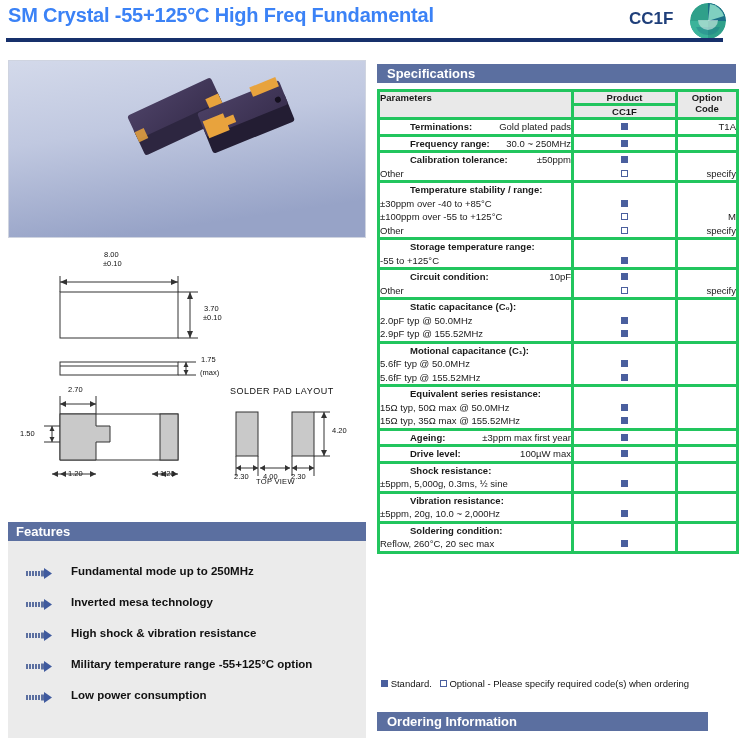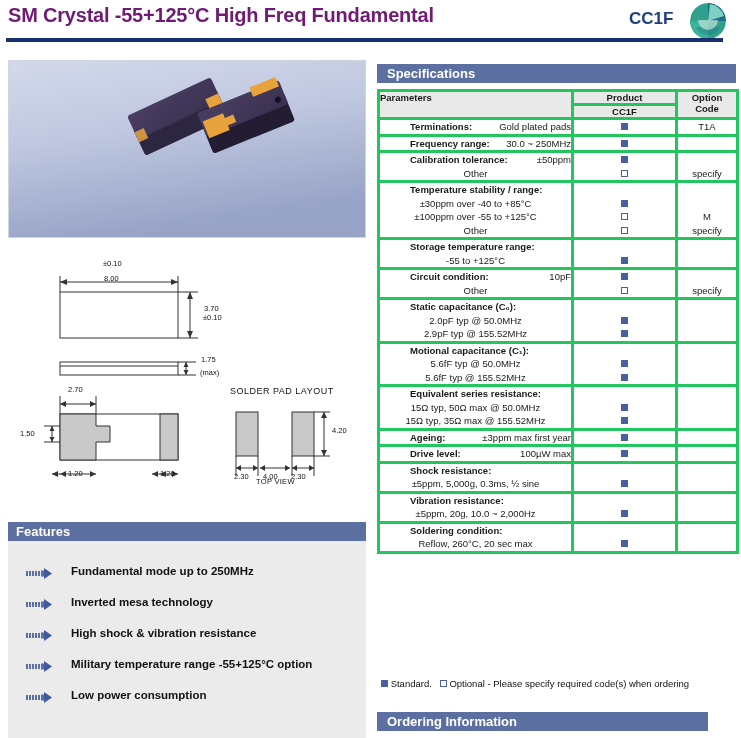--- a/index.html
+++ b/index.html
@@ -2,21 +2,21 @@
 <html><head>
 <meta charset="utf-8">
 <style>
   html,body{margin:0;padding:0;background:#fff;}
   body{width:741px;height:738px;position:relative;overflow:hidden;
        font-family:"Liberation Sans","DejaVu Sans",sans-serif;color:#1a1a1a;}
 
   
   #header{position:absolute;left:0;top:0;width:741px;height:46px;}
   #page-title{position:absolute;left:8px;top:4px;font-size:20px;font-weight:bold;
-              letter-spacing:-0.2px;color:#701a75;white-space:nowrap;}
+              letter-spacing:-0.2px;color:#3b82f6;white-space:nowrap;}
   #part-code{position:absolute;left:629px;top:9px;font-size:17px;font-weight:bold;
              color:#1f3f7a;letter-spacing:0px;}
   #brand-logo{position:absolute;left:690px;top:3px;width:36px;height:36px;border-radius:50%;
               overflow:hidden;}
   #header-rule{position:absolute;left:6px;top:38px;width:717px;height:4px;background:#16306b;}
 
   
   .section-bar{position:absolute;background:#5b6fa0;color:#fff;font-size:13px;
                font-weight:bold;line-height:19px;padding-left:10px;box-sizing:border-box;}
 
@@ -42,23 +42,23 @@
               padding:0;font-size:9.5px;}
   .hdr{background:#e9e9e9;text-align:center;font-weight:bold;font-size:11px;
        padding:3px 0;}
   .hdr-params{background:#e9e9e9;font-weight:bold;font-size:15.5px;
        padding-left:7px;vertical-align:middle;}
   .hdr-sub{background:#e9e9e9;text-align:center;font-weight:bold;font-size:10px;
        padding:2px 0;}
   .pcell{padding:4px 7px 4px 7px;line-height:13.5px;}
   .plabel{font-weight:bold;margin-left:30px;}
   .pval{float:right;font-weight:normal;}
-  .pline-r{text-align:center;}
+  .pline-r{text-align:left;}
   .mcell{text-align:center;padding:4px 0;line-height:13.5px;}
-  .ocell{text-align:center;padding:4px 0;line-height:13.5px;font-size:10px;margin-top:13px;}
+  .ocell{text-align:right;padding:4px 0;line-height:13.5px;font-size:10px;margin-top:13px;}
   .sq{display:inline-block;width:7px;height:7px;background:#4a5f9e;}
   .sqo{display:inline-block;width:7px;height:7px;border:1.5px solid #4a5f9e;
        background:#fff;box-sizing:border-box;}
   .mrow{height:13.5px;line-height:13.5px;}
   #legend{position:absolute;left:381px;top:678px;font-size:9.5px;color:#111;
           white-space:nowrap;}
   #ordering-bar{left:377px;top:712px;width:331px;height:19px;}
 
   
   .dtext{position:absolute;font-size:7.5px;color:#111;white-space:nowrap;
@@ -182,21 +182,21 @@
       <path d="M282 224 l-5 -3 v6 z" fill="#333" stroke="none"></path>
       <line x1="284" y1="224" x2="306" y2="224"></line>
       <path d="M284 224 l5 -3 v6 z" fill="#333" stroke="none"></path>
       <path d="M306 224 l-5 -3 v6 z" fill="#333" stroke="none"></path>
       <line x1="228" y1="212" x2="228" y2="232"></line>
         <line x1="250" y1="212" x2="250" y2="232"></line>
       <line x1="284" y1="212" x2="284" y2="232"></line>
         <line x1="306" y1="212" x2="306" y2="232"></line>
     </g>
   </svg>
-  <div class="dtext" style="left:96px;top:6px;margin-top:24px;">8.00</div>
+  <div class="dtext" style="left:96px;top:6px;">8.00</div>
   <div class="dtext" style="left:95px;top:15px;">±0.10</div>
   <div class="dtext" style="left:196px;top:60px;">3.70</div>
   <div class="dtext" style="left:195px;top:69px;">±0.10</div>
   <div class="dtext" style="left:193px;top:111px;">1.75</div>
   <div class="dtext" style="left:192px;top:124px;">(max)</div>
   <div class="dtext" style="left:60px;top:141px;">2.70</div>
   <div class="dtext" style="left:12px;top:185px;">1.50</div>
   <div class="dtext" style="left:60px;top:225px;">1.20</div>
   <div class="dtext" style="left:152px;top:225px;">1.20</div>
   <div class="dtitle" style="left:222px;top:142px;text-align:center;">SOLDER PAD LAYOUT</div>

